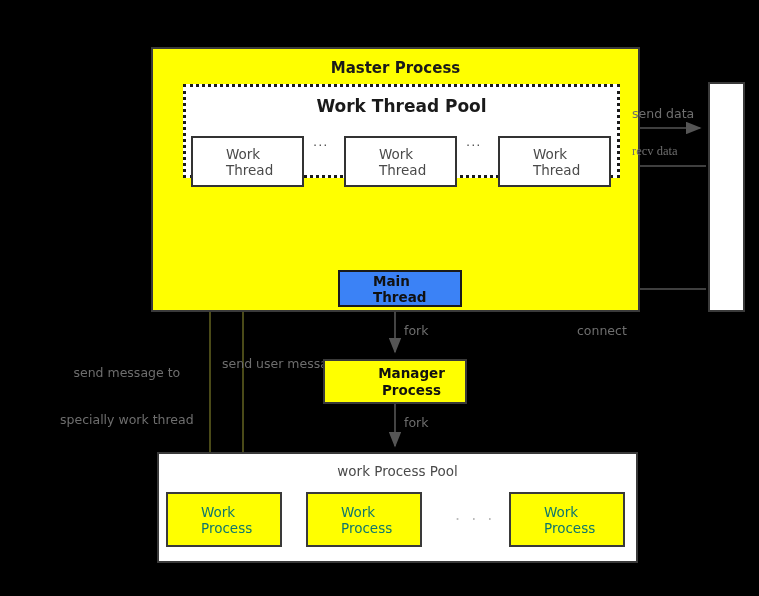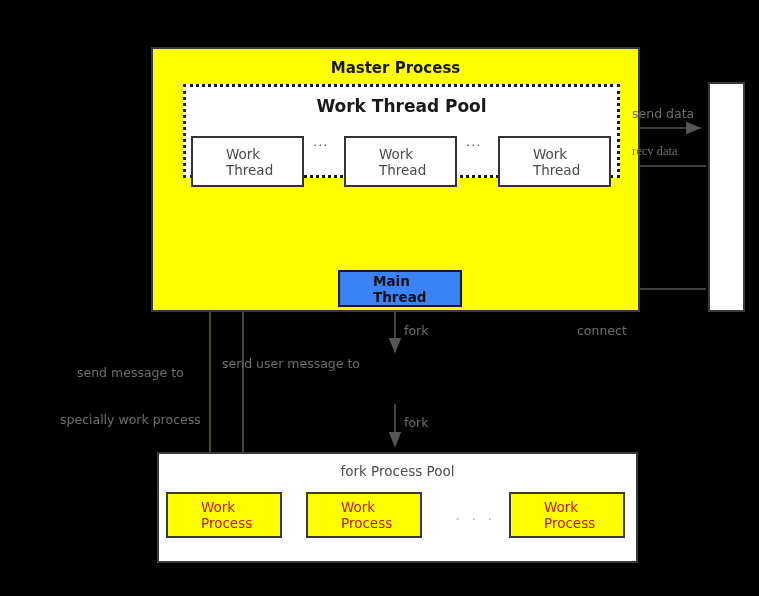--- a/index.html
+++ b/index.html
@@ -67,24 +67,24 @@
   
   #process-pool{
     left:157px;top:452px;width:481px;height:111px;
     background:#ffffff;border:2px solid #3a3a3a;
   }
   #process-pool-title{
     position:absolute;left:0;top:9px;width:100%;
     text-align:center;font-size:13.5px;color:#4a4a4a;
   }
   .wproc{
-    height:46px;top:492px;
+    height:55px;top:492px;
     background:#FFFF00;border:2px solid #3a3a3a;
     display:flex;align-items:center;justify-content:center;
-    font-size:13.5px;color:#b91c1c;
+    font-size:13.5px;color:#0f766e;
     z-index:5;
   }
   #wp1{left:166px;width:116px;}
   #wp2{left:306px;width:116px;}
   #wp3{left:509px;width:116px;}
   #dots3{position:absolute;left:455px;top:510px;font-size:16px;color:#bbbbbb;letter-spacing:3px;}
 
   
   #client-bar{
     left:708px;top:82px;width:22px;height:230px;
@@ -176,41 +176,47 @@
   </div>
 
   <div class="box wthread" id="wt1">Work Thread</div>
   <div class="dots-h" id="dots1">···</div>
   <div class="box wthread" id="wt2">Work Thread</div>
   <div class="dots-h" id="dots2">···</div>
   <div class="box wthread" id="wt3">Work Thread</div>
 
   <div class="box" id="main-thread">Main Thread</div>
 
+  <div class="box" id="manager">
+    <div>
+      <div>Manager</div>
+      <div>Process</div>
+    </div>
+  </div>
 
   <div class="box" id="process-pool">
-    <div id="process-pool-title">fork Process Pool</div>
+    <div id="process-pool-title">work Process Pool</div>
   </div>
   <div class="box wproc" id="wp1">Work Process</div>
   <div class="box wproc" id="wp2">Work Process</div>
   <div id="dots3">· · ·</div>
   <div class="box wproc" id="wp3">Work Process</div>
 
   <div class="box" id="client-bar"></div>
 
   <div class="lbl" id="lbl-send-data">send data</div>
   <div class="lbl" id="lbl-recv-data">recv data</div>
   <div class="lbl" id="lbl-connect">connect</div>
 
 
   <div class="lbl" id="lbl-fork1">fork</div>
   <div class="lbl" id="lbl-fork2">fork</div>
 
   <div class="lbl" id="lbl-sendmsg-proc">
     <div>send message to</div>
-    <div>specially work process</div>
+    <div>specially work thread</div>
   </div>
 
   <div class="lbl" id="lbl-sendmsg-thread">
     <div>send user message to</div>
   </div>
 
 </div>
 
 </body></html>

